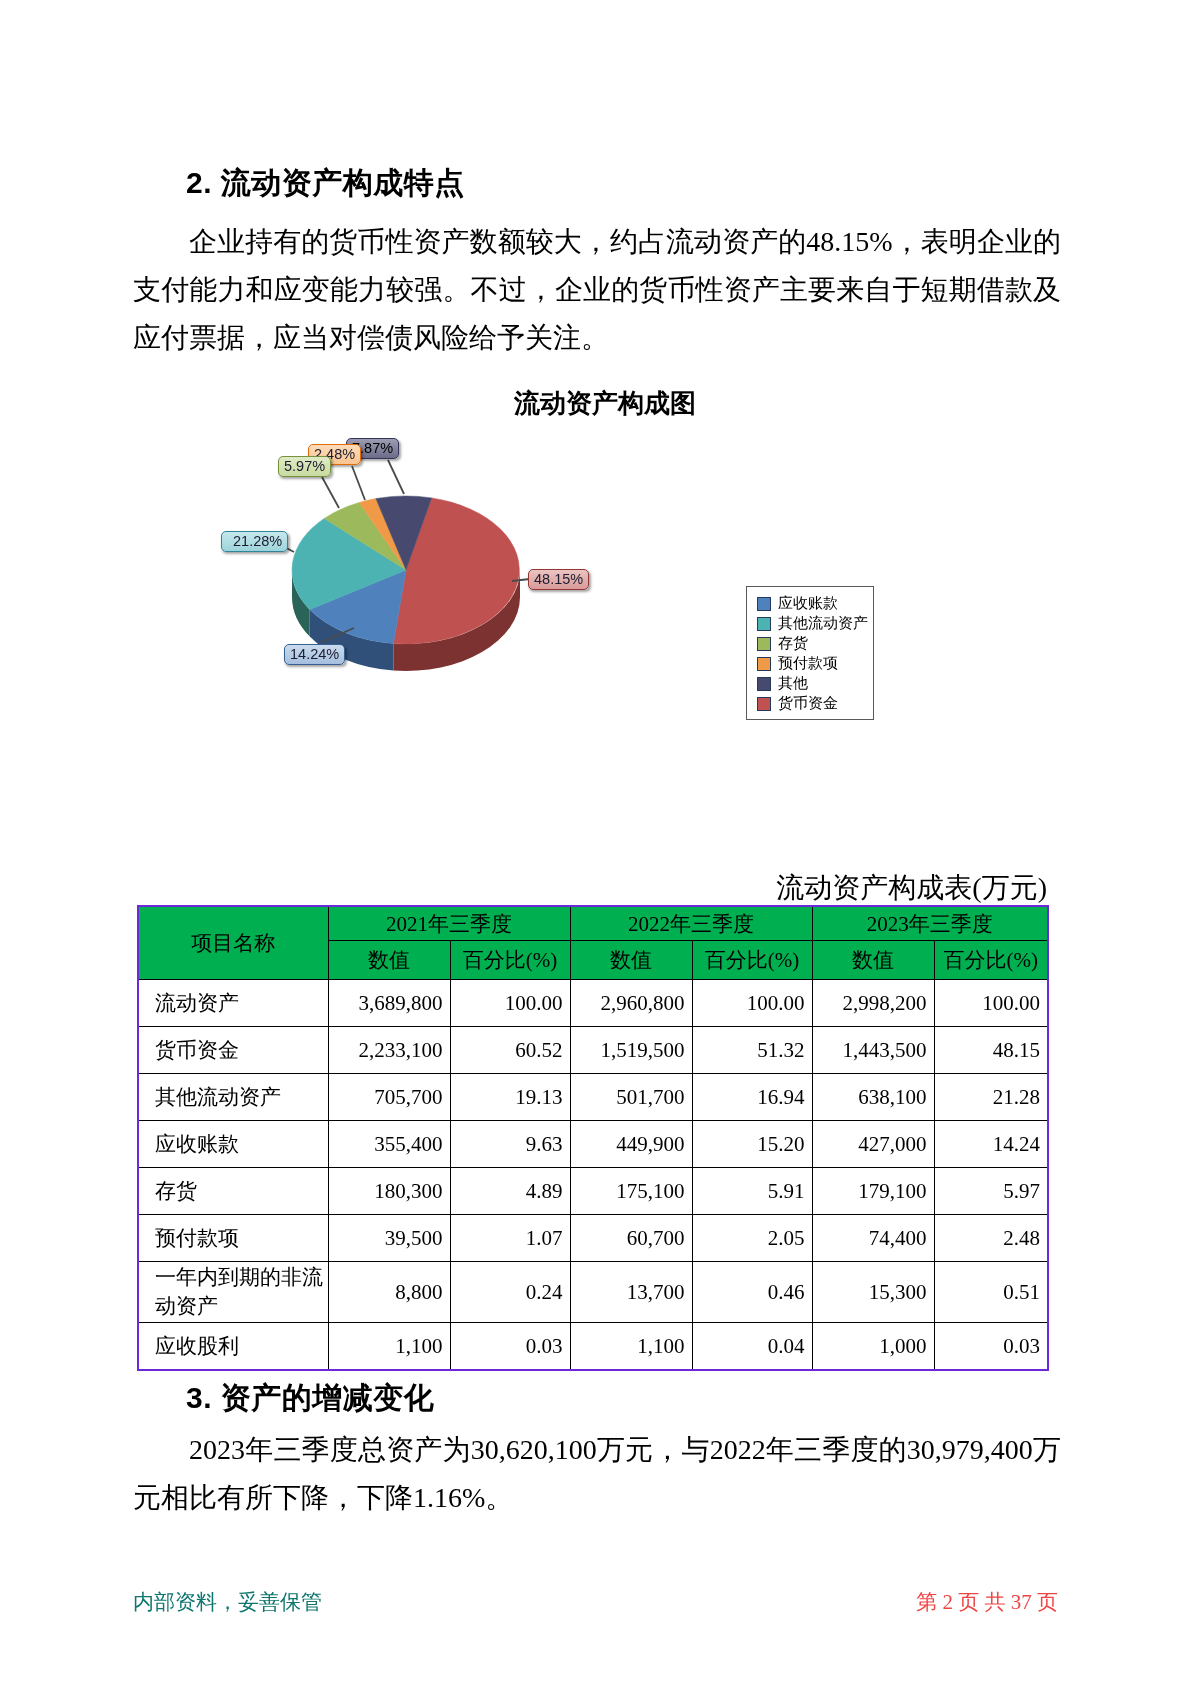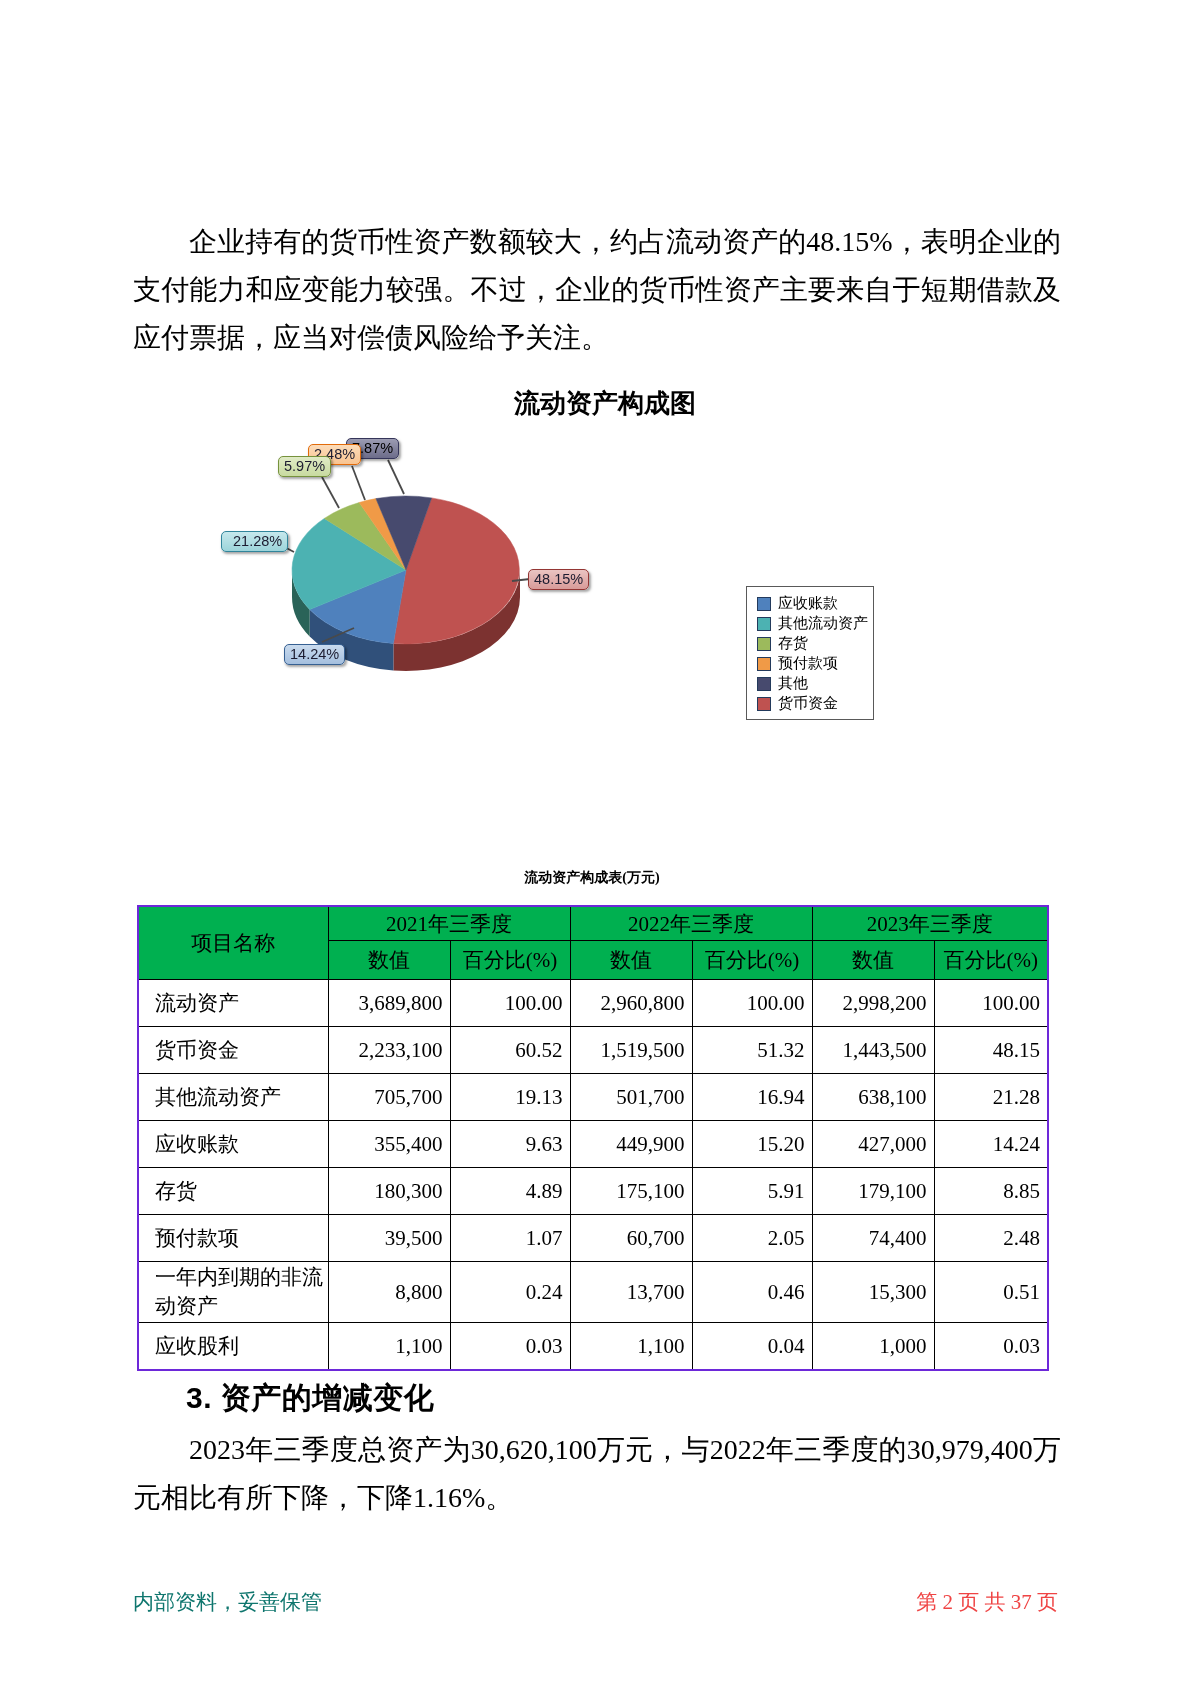--- a/index.html
+++ b/index.html
@@ -49,23 +49,22 @@
     justify-content:space-between;
   }
   .lg-row{display:flex; align-items:center; height:19px;}
   .lg-sw{
     width:12px; height:12px; border:1px solid #233a5c; margin-right:7px;
     flex:0 0 auto;
   }
   .lg-label{font-size:15px; white-space:nowrap;}
   
   .table-title{
-    position:absolute; left:137px; top:869px; width:910px; text-align:center;
-    font-size:14px;
-    font-weight:bold;
+    position:absolute; left:137px; top:869px; width:910px; text-align:right;
+    font-size:28px;
   }
   #asset-table{
     position:absolute; left:137px; top:905px; width:910px;
     border-collapse:collapse; table-layout:fixed; font-size:21px;
     border:2px solid #6d28d9;
   }
   #asset-table th,#asset-table td{border:1px solid #000; overflow:hidden;}
   #asset-table thead th{
     background:#00b050; font-weight:normal; text-align:center; padding:0;
   }
@@ -76,20 +75,21 @@
   #asset-table td.num{text-align:right; padding-right:7px;}
   
   .footer-left{position:absolute; left:133px; top:1588px; font-size:21px; color:#0f766e;}
   .footer-right{position:absolute; right:133px; top:1588px; font-size:21px; color:#ef4444;}
 </style>
 </head>
 <body>
 
 <div class="page">
 
+  <h2 class="sec-heading" id="heading2">2. 流动资产构成特点</h2>
 
   <p class="body-par" id="par1">企业持有的货币性资产数额较大，约占流动资产的48.15%，表明企业的支付能力和应变能力较强。不过，企业的货币性资产主要来自于短期借款及应付票据，应当对偿债风险给予关注。</p>
 
   <div class="chart">
     <div class="chart-title">流动资产构成图</div>
 
     <svg id="pie-svg" width="940" height="340">
         <path d="M390.0,188.0 A114,74 0 0 1 263.4,261.5 l0,27 A114,74 0 0 0 390.0,215.0 Z" fill="#7c3230"></path>
         <path d="M263.4,261.5 A114,74 0 0 1 179.7,227.6 l0,27 A114,74 0 0 0 263.4,288.5 Z" fill="#30507a"></path>
         <path d="M179.7,227.6 A114,74 0 0 1 162.0,188.0 l0,27 A114,74 0 0 0 179.7,254.6 Z" fill="#2a6358"></path>
@@ -209,21 +209,21 @@
           <td class="num">427,000</td>
           <td class="num">14.24</td>
         </tr>
         <tr>
           <td class="lbl">存货</td>
           <td class="num">180,300</td>
           <td class="num">4.89</td>
           <td class="num">175,100</td>
           <td class="num">5.91</td>
           <td class="num">179,100</td>
-          <td class="num">8.85</td>
+          <td class="num">5.97</td>
         </tr>
         <tr>
           <td class="lbl">预付款项</td>
           <td class="num">39,500</td>
           <td class="num">1.07</td>
           <td class="num">60,700</td>
           <td class="num">2.05</td>
           <td class="num">74,400</td>
           <td class="num">2.48</td>
         </tr>

